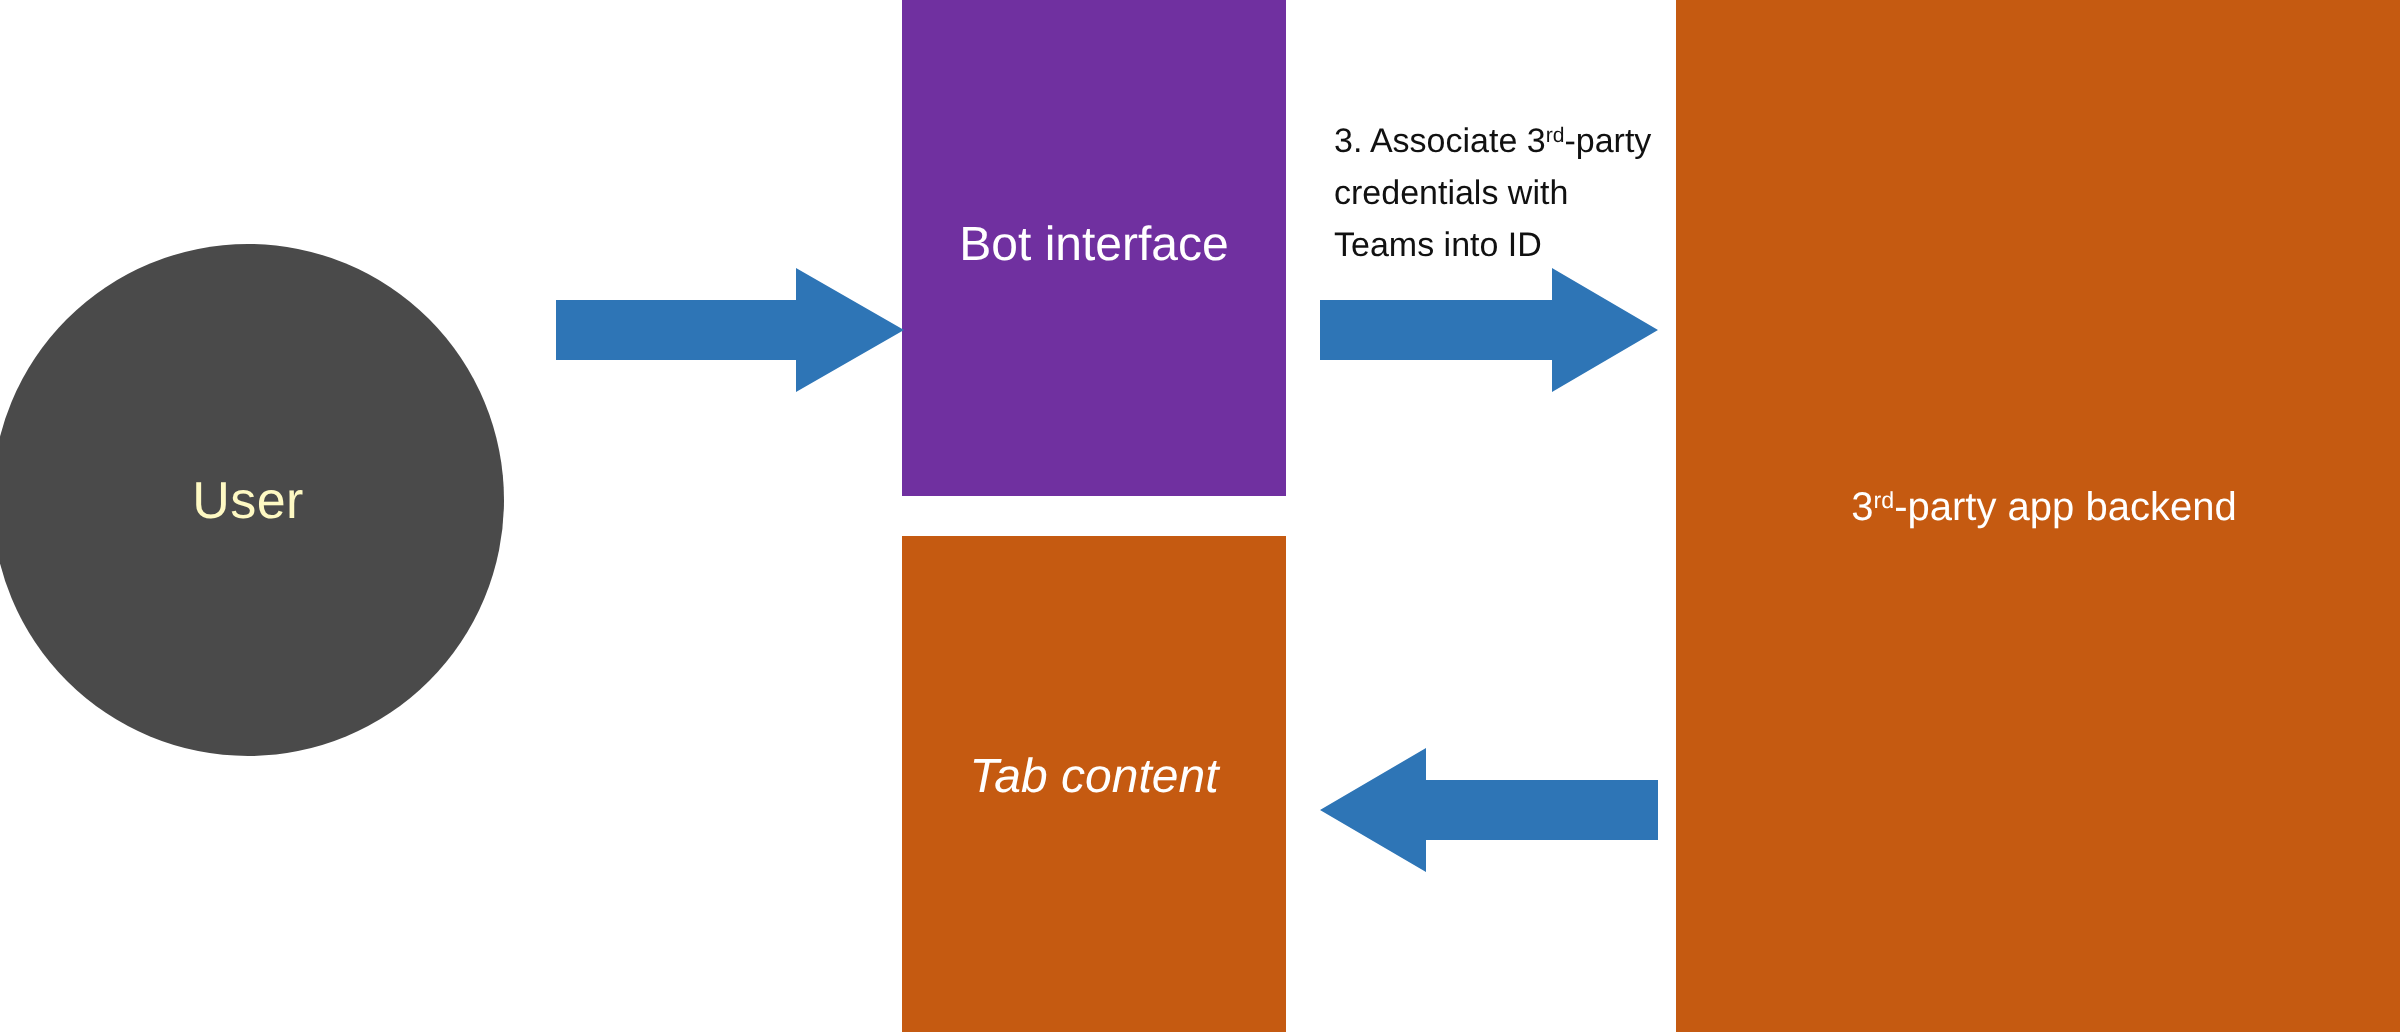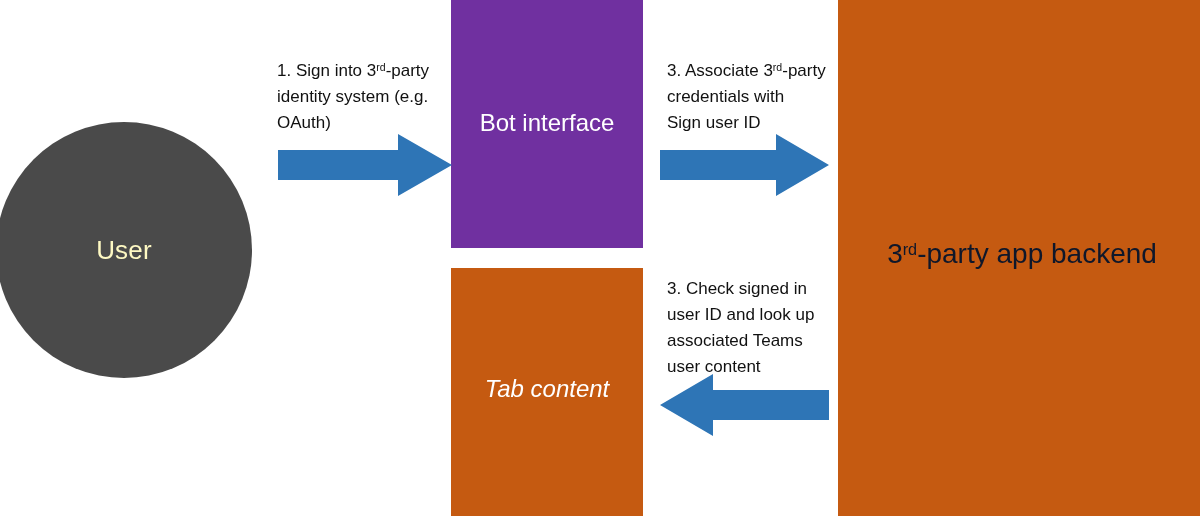--- a/index.html
+++ b/index.html
@@ -82,22 +82,22 @@
     left: 838px;
     top: -6px;
     width: 368px;
     height: 528px;
     background: #c55a11;
     display: flex;
     align-items: center;
     justify-content: center;
   }
   .backend-box .shape-label {
-    color: #0f172a;
-    font-size: 28px;
+    color: #ffffff;
+    font-size: 20px;
     line-height: 1;
     margin-top: -8px;
     white-space: nowrap;
   }
 
   .shape-label sup {
     font-size: 0.58em;
     vertical-align: baseline;
     position: relative;
     top: -0.52em;
@@ -157,27 +157,20 @@
   </svg>
 
   <svg class="arrow" style="left:660px; top:134px;" width="169" height="62" viewBox="0 0 169 62">
     <polygon points="0,16 116,16 116,0 169,31 116,62 116,46 0,46" fill="#2e75b6"></polygon>
   </svg>
 
   <svg class="arrow" style="left:660px; top:374px;" width="169" height="62" viewBox="0 0 169 62">
     <polygon points="169,16 53,16 53,0 0,31 53,62 53,46 169,46" fill="#2e75b6"></polygon>
   </svg>
 
-  <div class="steptext" id="step1-text"><span>1. Sign into 3</span><sup>rd</sup><span>-party</span>
-<span>identity system (e.g.
-OAuth)</span></div>
 
   <div class="steptext" id="step2-text"><span>3. Associate 3</span><sup>rd</sup><span>-party</span>
 <span>credentials with
-Sign user ID</span></div>
+Teams into ID</span></div>
 
-  <div class="steptext" id="step3-text">3. Check signed in
-user ID and look up
-associated Teams
-user content</div>
 
 
 </div>
 
 </body></html>

